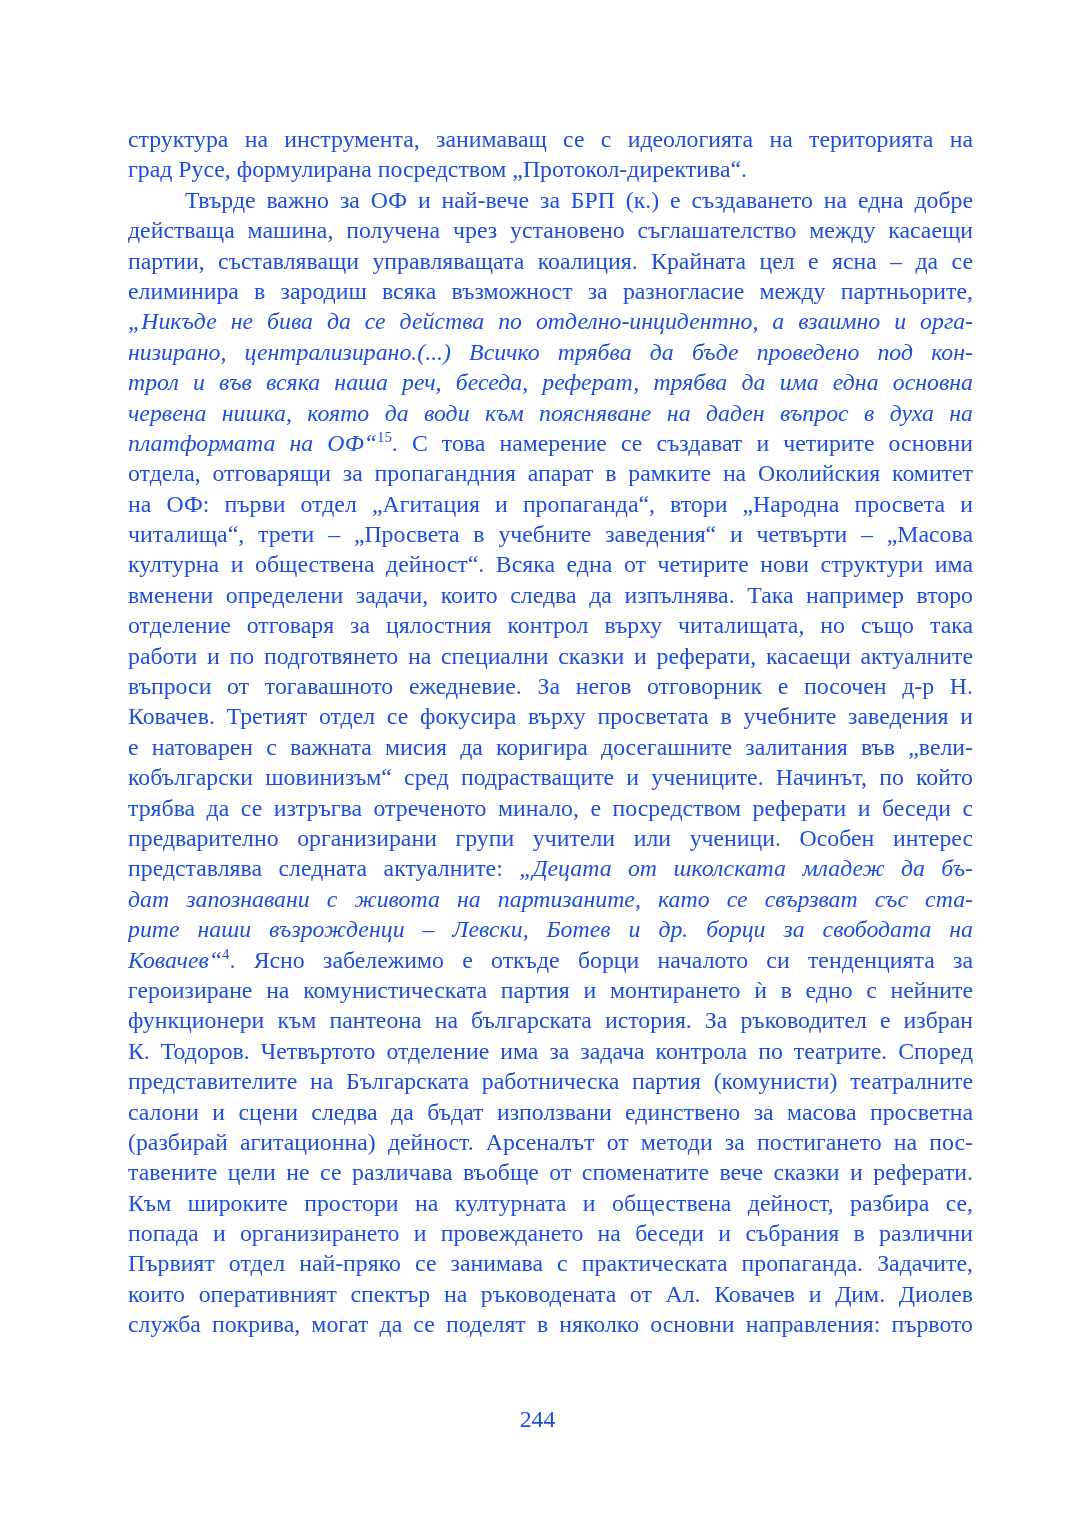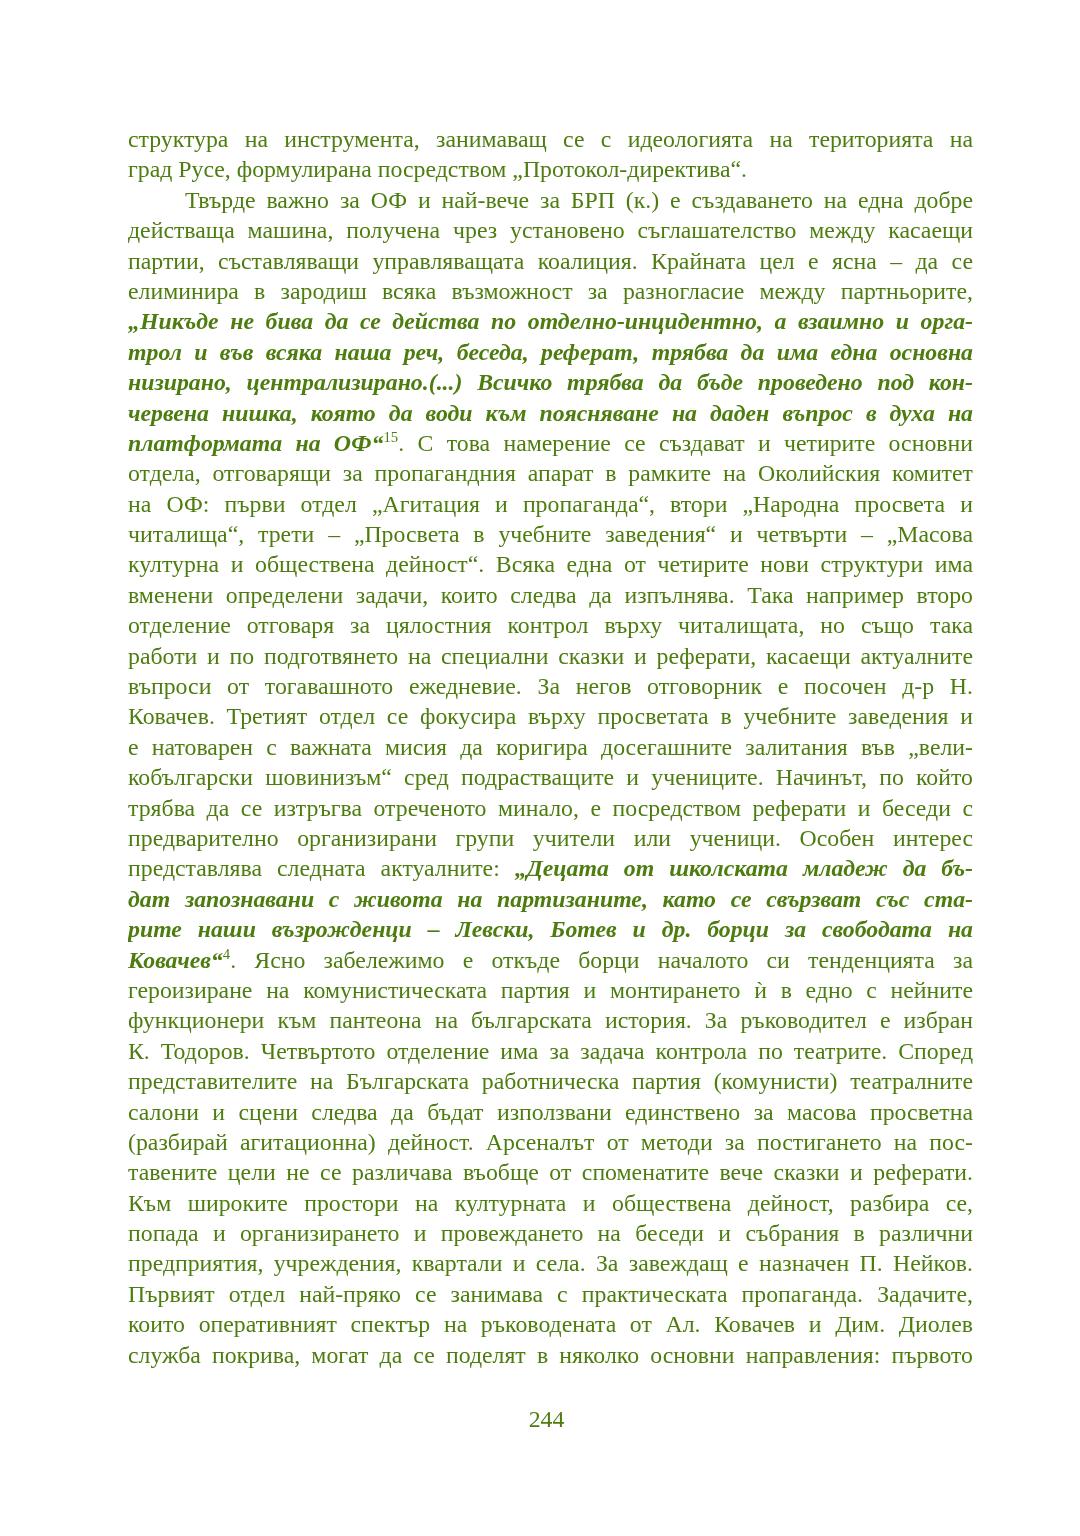--- a/index.html
+++ b/index.html
@@ -5,21 +5,21 @@
   html, body {
     margin: 0;
     padding: 0;
     background: #ffffff;
   }
   .page {
     position: relative;
     width: 1080px;
     height: 1536px;
     background: #ffffff;
-    color: #4d7c0f;
+    color: #1d4ed8;
     font-family: "Liberation Serif", "DejaVu Serif", serif;
     overflow: hidden;
   }
   .text-block {
     position: absolute;
     left: 128px;
     top: 124px;
     width: 845px;
   }
   .line {
@@ -33,53 +33,52 @@
   }
   .line.noj {
     text-align: right;
     text-align-last: left;
   }
   .line.indent {
     text-indent: 57px;
   }
   .it {
     font-style: italic;
-    font-weight: bold;
   }
   sup.fnote {
     font-size: 0.62em;
     line-height: 0;
     vertical-align: super;
     font-style: normal;
   }
   .page-number {
     position: absolute;
-    left: 124px;
+    left: 115px;
     top: 1404px;
     width: 845px;
     text-align: center;
     text-align-last: center;
     font-size: 23.8px;
     line-height: 30.4px;
   }
 </style>
 </head>
 <body>
 
 <div class="page">
   <div class="text-block">
       <div class="line"><span>структура на инструмента, занимаващ се с идеологията на територията на</span></div>
       <div class="line noj"><span>град Русе, формулирана посредством „Протокол-директива“.</span></div>
       <div class="line indent"><span>Твърде важно за ОФ и най-вече за БРП (к.) е създаването на една добре</span></div>
       <div class="line"><span>действаща машина, получена чрез установено съглашателство между касаещи</span></div>
       <div class="line"><span>партии, съставляващи управляващата коалиция. Крайната цел е ясна – да се</span></div>
       <div class="line"><span>елиминира в зародиш всяка възможност за разногласие между партньорите,</span></div>
       <div class="line"><span class="it">„Никъде не бива да се действа по отделно-инцидентно, а взаимно и орга-</span></div>
+      <div class="line"><span class="it">низирано, централизирано.(...) Всичко трябва да бъде проведено под кон-</span></div>
       <div class="line"><span class="it">трол и във всяка наша реч, беседа, реферат, трябва да има една основна</span></div>
-      <div class="line"><span class="it">низирано, централизирано.(...) Всичко трябва да бъде проведено под кон-</span></div>
       <div class="line"><span class="it">червена нишка, която да води към поясняване на даден въпрос в духа на</span></div>
       <div class="line"><span class="it">платформата на ОФ“</span><sup class="fnote">15</sup><span>. С това намерение се създават и четирите основни</span></div>
       <div class="line"><span>отдела, отговарящи за пропагандния апарат в рамките на Околийския комитет</span></div>
       <div class="line"><span>на ОФ: първи отдел „Агитация и пропаганда“, втори „Народна просвета и</span></div>
       <div class="line"><span>читалища“, трети – „Просвета в учебните заведения“ и четвърти – „Масова</span></div>
       <div class="line"><span>културна и обществена дейност“. Всяка една от четирите нови структури има</span></div>
       <div class="line"><span>вменени определени задачи, които следва да изпълнява. Така например второ</span></div>
       <div class="line"><span>отделение отговаря за цялостния контрол върху читалищата, но също така</span></div>
       <div class="line"><span>работи и по подготвянето на специални сказки и реферати, касаещи актуалните</span></div>
       <div class="line"><span>въпроси от тогавашното ежедневие. За негов отговорник е посочен д-р Н.</span></div>
@@ -94,19 +93,18 @@
       <div class="line"><span class="it">Ковачев“</span><sup class="fnote">4</sup><span>. Ясно забележимо е откъде борци началото си тенденцията за</span></div>
       <div class="line"><span>героизиране на комунистическата партия и монтирането ѝ в едно с нейните</span></div>
       <div class="line"><span>функционери към пантеона на българската история. За ръководител е избран</span></div>
       <div class="line"><span>К. Тодоров. Четвъртото отделение има за задача контрола по театрите. Според</span></div>
       <div class="line"><span>представителите на Българската работническа партия (комунисти) театралните</span></div>
       <div class="line"><span>салони и сцени следва да бъдат използвани единствено за масова просветна</span></div>
       <div class="line"><span>(разбирай агитационна) дейност. Арсеналът от методи за постигането на пос-</span></div>
       <div class="line"><span>тавените цели не се различава въобще от споменатите вече сказки и реферати.</span></div>
       <div class="line"><span>Към широките простори на културната и обществена дейност, разбира се,</span></div>
       <div class="line"><span>попада и организирането и провеждането на беседи и събрания в различни</span></div>
-      <div class="line"><span>предприятия, учреждения, квартали и села. За завеждащ е назначен П. Нейков.</span></div>
       <div class="line"><span>Първият отдел най-пряко се занимава с практическата пропаганда. Задачите,</span></div>
       <div class="line"><span>които оперативният спектър на ръководената от Ал. Ковачев и Дим. Диолев</span></div>
       <div class="line"><span>служба покрива, могат да се поделят в няколко основни направления: първото</span></div>
     </div>
   <div class="page-number">244</div>
 </div>
 
 </body></html>

